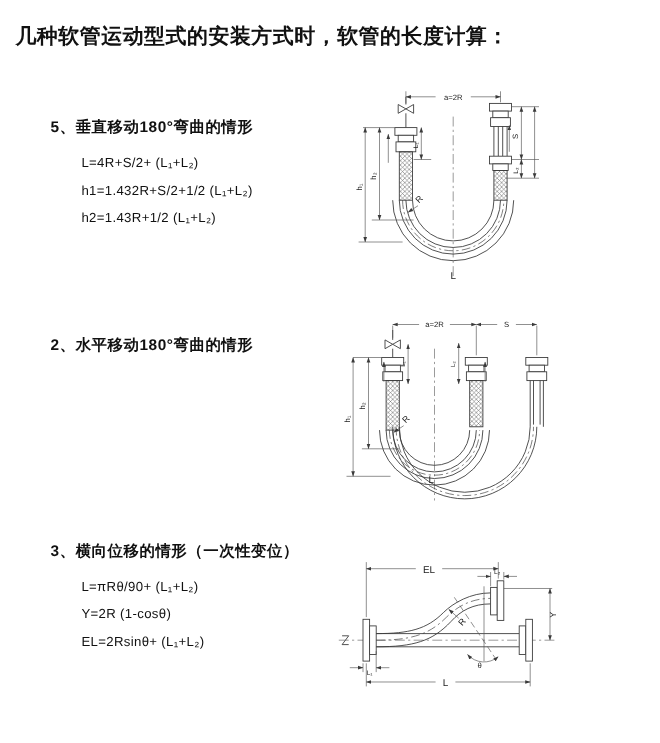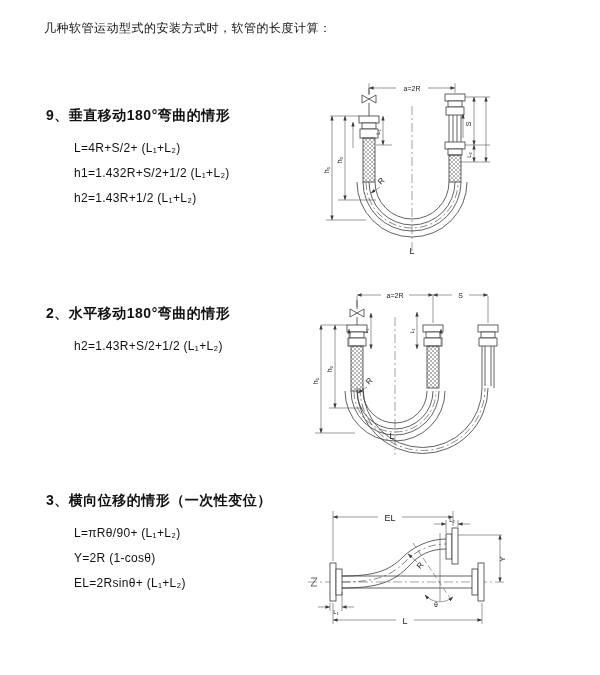--- a/index.html
+++ b/index.html
@@ -2,22 +2,22 @@
 <html><head>
 <meta charset="utf-8">
 <style>
   html,body{margin:0;padding:0}
   body{
     width:600px;height:675px;position:relative;overflow:hidden;
     background:#ffffff;color:#111;
     font-family:"Liberation Sans","DejaVu Sans",sans-serif;
   }
   .title{
-    position:absolute;left:44px;top:20px;margin:0;
-    font-size:12px;font-weight:400;letter-spacing:.5px;white-space:nowrap;
+    position:absolute;left:14px;top:20px;margin:0;
+    font-size:19px;font-weight:700;letter-spacing:.5px;white-space:nowrap;
   }
   .sec{position:absolute;left:46px}
   .sec h2{
     margin:0 0 16px 0;font-size:14px;font-weight:700;letter-spacing:.5px;white-space:nowrap;
   }
   .formula{
     margin:0 0 11px 28px;font-size:12px;font-weight:500;letter-spacing:.3px;white-space:nowrap;
   }
   #sec1{top:107px}
   #sec2{top:305px}
@@ -32,29 +32,28 @@
   .thin{stroke:#555;stroke-width:0.6;fill:none}
   .cl{stroke:#666;stroke-width:0.6;fill:none;stroke-dasharray:9 3 2 3}
   .solidfill{fill:#ffffff;stroke:#3a3a3a;stroke-width:0.8}
 </style>
 </head>
 <body>
 
 <h1 class="title">几种软管运动型式的安装方式时，软管的长度计算：</h1>
 
 <section class="sec" id="sec1">
-  <h2>9、垂直移动180°弯曲的情形</h2>
+  <h2>5、垂直移动180°弯曲的情形</h2>
   <p class="formula">L=4R+S/2+ (L₁+L₂)</p>
   <p class="formula">h1=1.432R+S/2+1/2 (L₁+L₂)</p>
   <p class="formula">h2=1.43R+1/2 (L₁+L₂)</p>
 </section>
 
 <section class="sec" id="sec2">
   <h2>2、水平移动180°弯曲的情形</h2>
-  <p class="formula">h2=1.43R+S/2+1/2 (L₁+L₂)</p>
 </section>
 
 <section class="sec" id="sec3">
   <h2>3、横向位移的情形（一次性变位）</h2>
   <p class="formula">L=πRθ/90+ (L₁+L₂)</p>
   <p class="formula">Y=2R (1-cosθ)</p>
   <p class="formula">EL=2Rsinθ+ (L₁+L₂)</p>
 </section>
 
 <svg class="diag" id="d1" width="280" height="192" viewBox="0 0 280 192">

